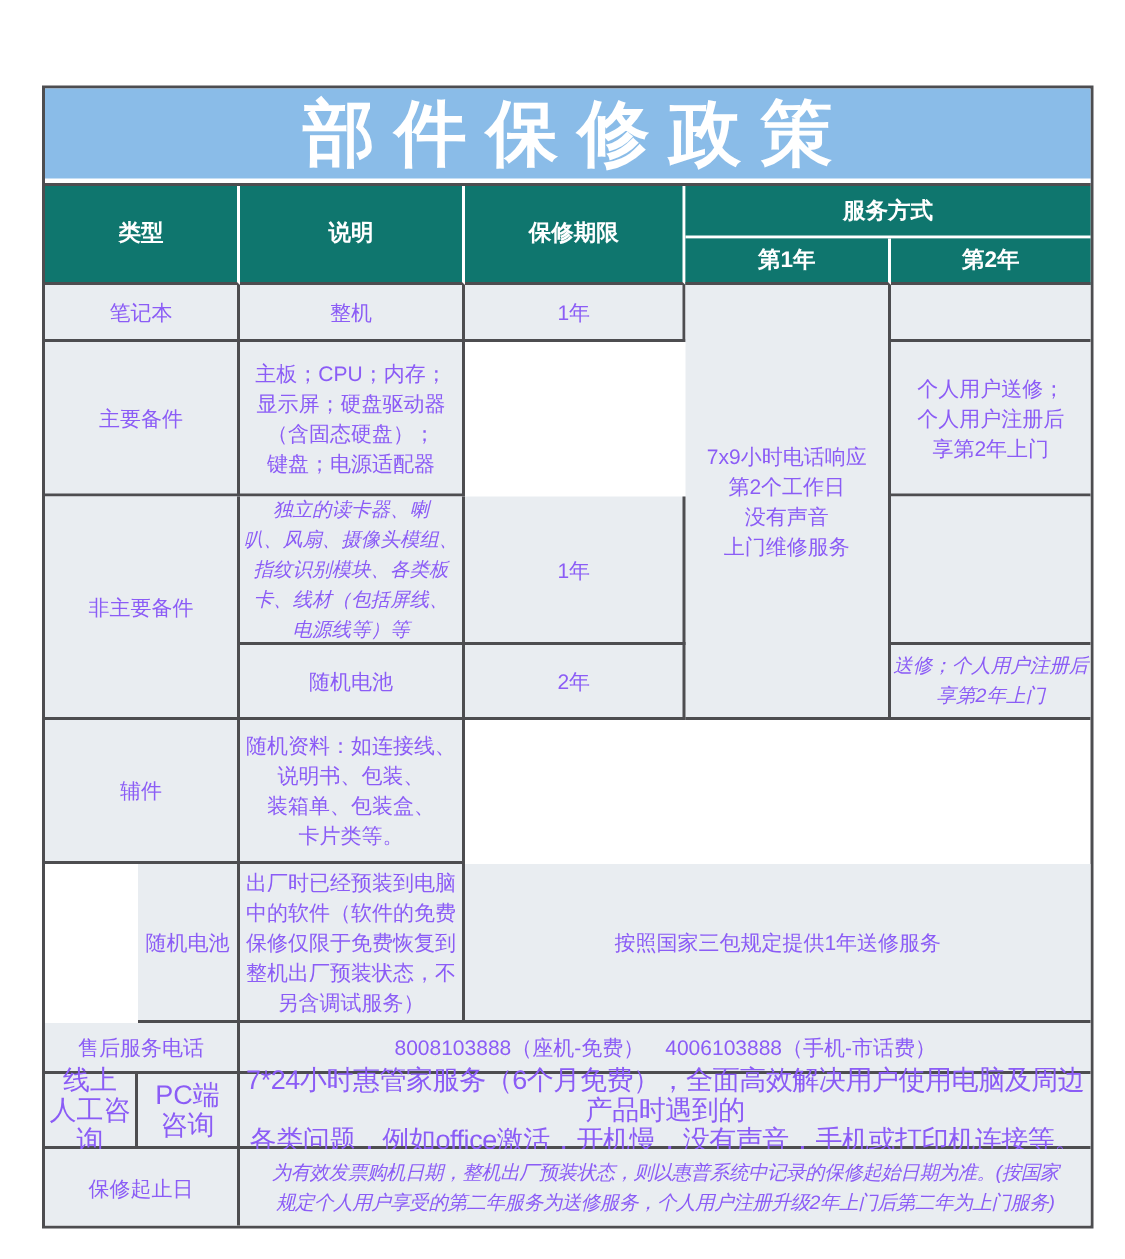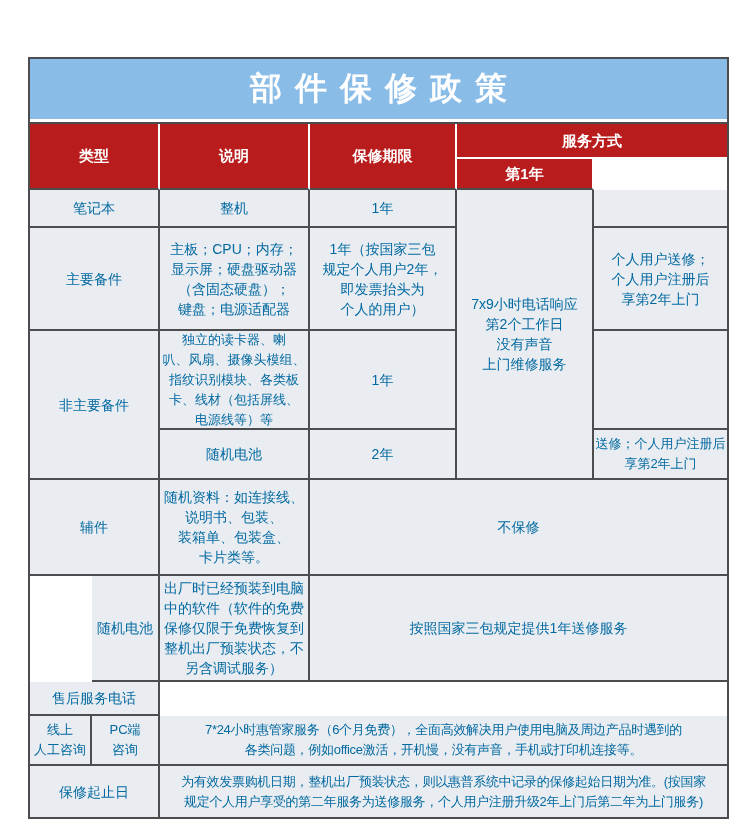--- a/index.html
+++ b/index.html
@@ -8,78 +8,75 @@
     font-family:"Liberation Sans","DejaVu Sans",sans-serif;
   }
   .policy-table{
     position:absolute;left:28px;top:57px;
     border:2px solid #4d4d50;background:#ffffff;
   }
   .title-bar{
     box-sizing:border-box;height:63px;background:#8abce8;
     border-bottom:3px solid #ffffff;
     display:flex;align-items:center;justify-content:center;
-    color:#ffffff;font-size:32px;font-weight:bold;
+    color:#ffffff;font-size:48px;font-weight:bold;
     letter-spacing:13px;text-indent:13px;
   }
   .grid{
     display:grid;border-top:2px solid #4d4d50;
     grid-template-columns:62px 68px 150px 147px 137px 133px;
     grid-template-rows:35px 31px 38px 103px 99px 50px 96px 106px 34px 50px 51px;
   }
   .c{
     box-sizing:border-box;
     border-right:2px solid #4d4d50;border-bottom:2px solid #4d4d50;
-    background:#e9edf1;color:#0369a1;
+    background:#e9edf1;color:#8b5cf6;
     display:flex;align-items:center;justify-content:center;
     text-align:center;white-space:pre-line;
     font-size:14px;line-height:20px;padding:0 1px;
   }
   .th{
-    background:#b91c1c;color:#ffffff;font-weight:bold;font-size:15px;
+    background:#0f766e;color:#ffffff;font-weight:bold;font-size:15px;
     border-right-color:#ffffff;
   }
   .th-svc{border-bottom-color:#ffffff;}
   .er{border-right:none !important;}
   .eb{border-bottom:none !important;}
-  .fs13{font-size:13px;}
-  .fs135{font-size:13px;}
+  .fs13{font-size:13px;font-style:italic;}
+  .fs135{font-size:18px;}
   .tight{letter-spacing:-0.3px;}
 </style>
 </head>
 <body>
 
 <div class="policy-table">
   <div class="title-bar">部件保修政策</div>
   <div class="grid">
 
     <div class="c th" style="grid-area:1/1/3/3">类型</div>
     <div class="c th" style="grid-area:1/4/3/5">保修期限</div>
     <div class="c th" style="grid-area:1/3/3/4">说明</div>
     <div class="c th th-svc er" style="grid-area:1/5/2/7">服务方式</div>
     <div class="c th" style="grid-area:2/5/3/6">第1年</div>
+    <div class="c th er" style="grid-area:2/6/3/7">第2年</div>
 
     <div class="c" style="grid-area:3/1/4/3">笔记本</div>
     <div class="c" style="grid-area:3/3/4/4">整机</div>
     <div class="c" style="grid-area:3/4/4/5">1年</div>
     <div class="c" style="grid-area:3/5/7/6">7x9小时电话响应
 第2个工作日
 没有声音
 上门维修服务</div>
     <div class="c er" style="grid-area:3/6/4/7"></div>
 
     <div class="c" style="grid-area:4/1/5/3">主要备件</div>
     <div class="c" style="grid-area:4/3/5/4">主板；CPU；内存；
 显示屏；硬盘驱动器
 （含固态硬盘）；
 键盘；电源适配器</div>
-    <div class="c" style="grid-area:4/4/5/5">1年（按国家三包
-规定个人用户2年，
-即发票抬头为
-个人的用户）</div>
     <div class="c er" style="grid-area:4/6/5/7">个人用户送修；
 个人用户注册后
 享第2年上门</div>
 
     <div class="c" style="grid-area:5/1/7/3">非主要备件</div>
     <div class="c fs13" style="grid-area:5/3/6/4">独立的读卡器、喇
 叭、风扇、摄像头模组、
 指纹识别模块、各类板
 卡、线材（包括屏线、
 电源线等）等</div>
@@ -89,31 +86,31 @@
     <div class="c" style="grid-area:6/3/7/4">随机电池</div>
     <div class="c" style="grid-area:6/4/7/5">2年</div>
     <div class="c er fs13" style="grid-area:6/6/7/7">送修；个人用户注册后
 享第2年上门</div>
 
     <div class="c" style="grid-area:7/1/8/3">辅件</div>
     <div class="c" style="grid-area:7/3/8/4">随机资料：如连接线、
 说明书、包装、
 装箱单、包装盒、
 卡片类等。</div>
-    <div class="c er" style="grid-area:7/4/8/7">不保修</div>
 
     <div class="c" style="grid-area:8/2/9/3">随机电池</div>
     <div class="c" style="grid-area:8/3/9/4">出厂时已经预装到电脑
 中的软件（软件的免费
 保修仅限于免费恢复到
 整机出厂预装状态，不
 另含调试服务）</div>
     <div class="c er" style="grid-area:8/4/9/7">按照国家三包规定提供1年送修服务</div>
 
     <div class="c" style="grid-area:9/1/10/3">售后服务电话</div>
+    <div class="c er" style="grid-area:9/3/10/7">8008103888（座机-免费）　4006103888（手机-市话费）</div>
 
     <div class="c fs135" style="grid-area:10/1/11/2">线上
 人工咨询</div>
     <div class="c fs135" style="grid-area:10/2/11/3">PC端
 咨询</div>
     <div class="c er fs135 tight" style="grid-area:10/3/11/7">7*24小时惠管家服务（6个月免费），全面高效解决用户使用电脑及周边产品时遇到的
 各类问题，例如office激活，开机慢，没有声音，手机或打印机连接等。</div>
 
     <div class="c eb" style="grid-area:11/1/12/3">保修起止日</div>
     <div class="c er eb fs13 tight" style="grid-area:11/3/12/7">为有效发票购机日期，整机出厂预装状态，则以惠普系统中记录的保修起始日期为准。(按国家

